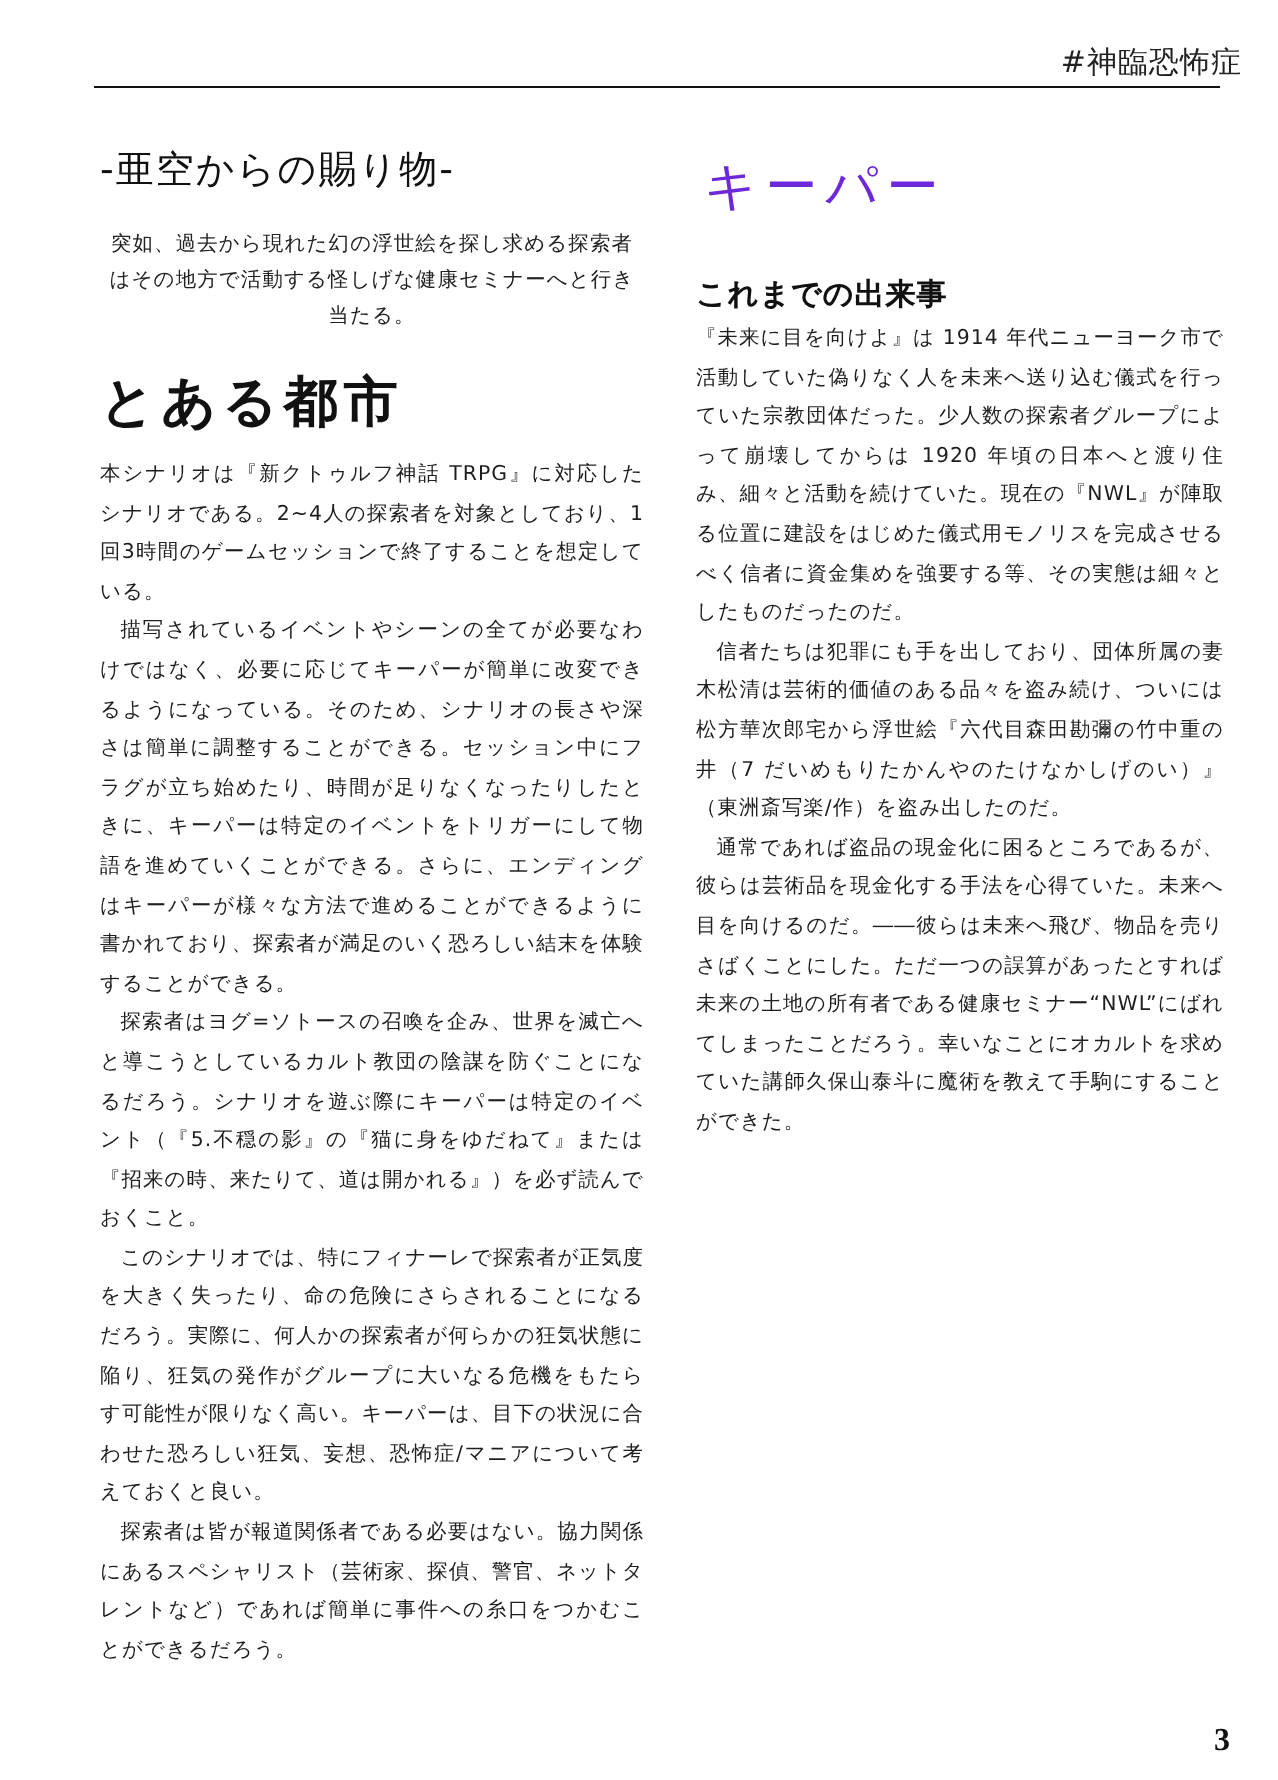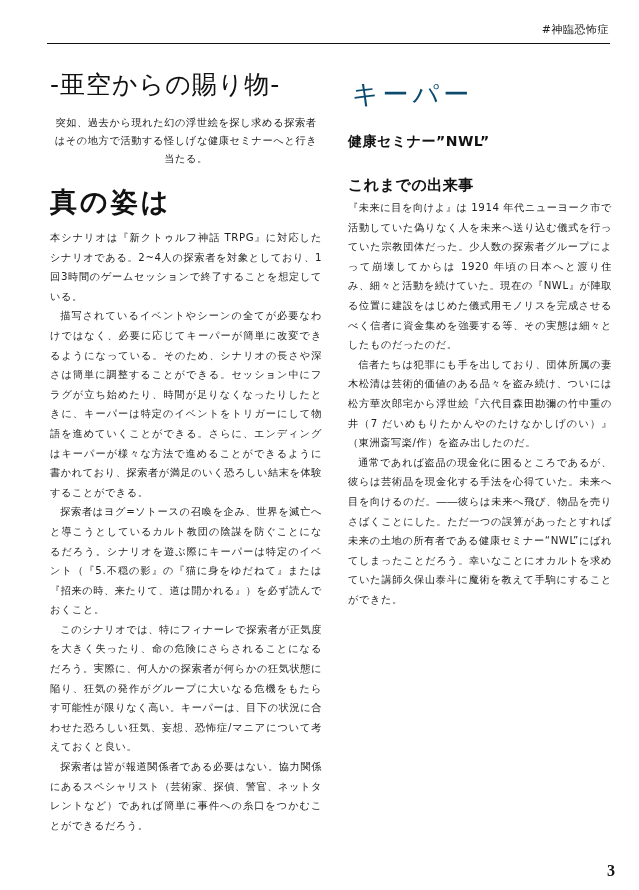--- a/index.html
+++ b/index.html
@@ -2,40 +2,40 @@
 <html><head>
   <meta charset="utf-8">
   <style>
     html, body { margin: 0; padding: 0; background: #ffffff; }
     body {
       width: 639px; height: 890px; position: relative; overflow: hidden;
       color: #1a1a1a;
       font-family: "DejaVu Serif", "Liberation Serif", serif;
     }
     .header-tag {
-      position: absolute; right: 30px; top: 22px;
-      font-family: "DejaVu Sans", sans-serif; font-size: 11px; color: #222;
+      position: absolute; right: 18px; top: 22px;
+      font-family: "DejaVu Sans", sans-serif; font-size: 15px; color: #222;
       letter-spacing: 0.5px;
     }
     .header-rule {
       position: absolute; left: 47px; top: 43px; width: 563px; height: 0;
       border-top: 1.5px solid #111;
     }
     .col { position: absolute; top: 60px; }
     .col-left { left: 50px; width: 272px; }
     .col-right { left: 348px; width: 264px; }
 
     .title-en {
       font-family: "Liberation Serif", serif;
       font-size: 31px; line-height: 50px; margin: 8px 0 0 0; font-weight: normal;
       letter-spacing: 0.3px; color: #111;
     }
     .title-jp {
       font-family: "DejaVu Sans", sans-serif;
-      font-size: 25px; line-height: 50px; margin: 0; font-weight: normal; color: #111;
+      font-size: 19px; line-height: 50px; margin: 0; font-weight: normal; color: #111;
       letter-spacing: 1px;
     }
     .lead {
       font-family: "DejaVu Sans", sans-serif;
       font-size: 10.2px; line-height: 18px; margin: 4px 0 0 0; color: #222;
       letter-spacing: 0.6px;
       text-align: center;
     }
     .h-section {
       font-family: "DejaVu Sans", sans-serif;
@@ -45,21 +45,21 @@
     .body-text {
       font-family: "DejaVu Sans", sans-serif;
       font-size: 10.2px; line-height: 19.6px; color: #1e1e1e;
       letter-spacing: 0.55px; text-align: justify; margin: 0;
     }
     .indent { text-indent: 1em; }
 
     .k-title1 {
       font-family: "DejaVu Sans", sans-serif;
       font-size: 26px; line-height: 40px; margin: 14px 0 0 4px; font-weight: normal;
-      letter-spacing: 4px; color: #0c4a6e;
+      letter-spacing: 4px; color: #6d28d9;
     }
     .k-title2 {
       font-family: "DejaVu Sans", sans-serif;
       font-size: 27px; line-height: 50px; margin: 10px 0 0 0; font-weight: normal;
       letter-spacing: 1px; color: #111;
     }
     .sub-h {
       font-family: "DejaVu Sans", sans-serif;
       font-size: 14px; font-weight: bold; margin: 16px 0 2px 0; line-height: 22px;
       color: #111; letter-spacing: 0.5px;
@@ -73,33 +73,32 @@
 </head>
 <body>
 
 <div class="header-tag">#神臨恐怖症</div>
 <div class="header-rule"></div>
 
 <div class="col col-left">
   <h2 class="title-jp">-亜空からの賜り物-</h2>
   <p class="lead">突如、過去から現れた幻の浮世絵を探し求める探索者はその地方で活動する怪しげな健康セミナーへと行き当たる。</p>
 
-  <h2 class="h-section">真の姿は</h2>
+  <h2 class="h-section">とある都市</h2>
   <p class="body-text">本シナリオは『新クトゥルフ神話 TRPG』に対応したシナリオである。2~4人の探索者を対象としており、1回3時間のゲームセッションで終了することを想定している。</p>
   <p class="body-text indent">描写されているイベントやシーンの全てが必要なわけではなく、必要に応じてキーパーが簡単に改変できるようになっている。そのため、シナリオの長さや深さは簡単に調整することができる。セッション中にフラグが立ち始めたり、時間が足りなくなったりしたときに、キーパーは特定のイベントをトリガーにして物語を進めていくことができる。さらに、エンディングはキーパーが様々な方法で進めることができるように書かれており、探索者が満足のいく恐ろしい結末を体験することができる。</p>
   <p class="body-text indent">探索者はヨグ=ソトースの召喚を企み、世界を滅亡へと導こうとしているカルト教団の陰謀を防ぐことになるだろう。シナリオを遊ぶ際にキーパーは特定のイベント（『5.不穏の影』の『猫に身をゆだねて』または『招来の時、来たりて、道は開かれる』）を必ず読んでおくこと。</p>
   <p class="body-text indent">このシナリオでは、特にフィナーレで探索者が正気度を大きく失ったり、命の危険にさらされることになるだろう。実際に、何人かの探索者が何らかの狂気状態に陥り、狂気の発作がグループに大いなる危機をもたらす可能性が限りなく高い。キーパーは、目下の状況に合わせた恐ろしい狂気、妄想、恐怖症/マニアについて考えておくと良い。</p>
   <p class="body-text indent">探索者は皆が報道関係者である必要はない。協力関係にあるスペシャリスト（芸術家、探偵、警官、ネットタレントなど）であれば簡単に事件への糸口をつかむことができるだろう。</p>
 
 </div>
 
 <div class="col col-right">
   <h2 class="k-title1">キーパー</h2>
 
-  <h3 class="sub-h">健康セミナー”NWL”</h3>
 
   <h3 class="sub-h sub-h2">これまでの出来事</h3>
   <p class="body-text">『未来に目を向けよ』は 1914 年代ニューヨーク市で活動していた偽りなく人を未来へ送り込む儀式を行っていた宗教団体だった。少人数の探索者グループによって崩壊してからは 1920 年頃の日本へと渡り住み、細々と活動を続けていた。現在の『NWL』が陣取る位置に建設をはじめた儀式用モノリスを完成させるべく信者に資金集めを強要する等、その実態は細々としたものだったのだ。</p>
   <p class="body-text indent">信者たちは犯罪にも手を出しており、団体所属の妻木松清は芸術的価値のある品々を盗み続け、ついには松方華次郎宅から浮世絵『六代目森田勘彌の竹中重の井（7 だいめもりたかんやのたけなかしげのい）』（東洲斎写楽/作）を盗み出したのだ。</p>
   <p class="body-text indent">通常であれば盗品の現金化に困るところであるが、彼らは芸術品を現金化する手法を心得ていた。未来へ目を向けるのだ。――彼らは未来へ飛び、物品を売りさばくことにした。ただ一つの誤算があったとすれば未来の土地の所有者である健康セミナー“NWL”にばれてしまったことだろう。幸いなことにオカルトを求めていた講師久保山泰斗に魔術を教えて手駒にすることができた。</p>
 </div>
 
 <div class="page-num">3</div>
 
 </body></html>

